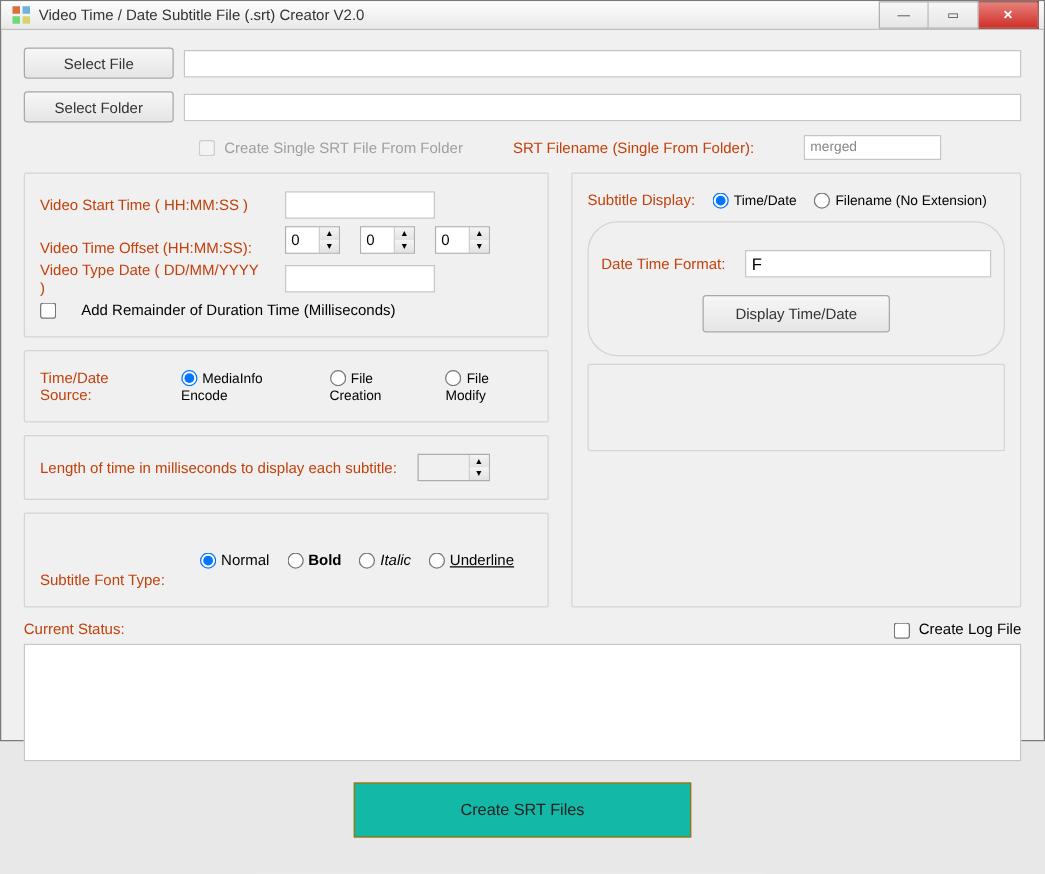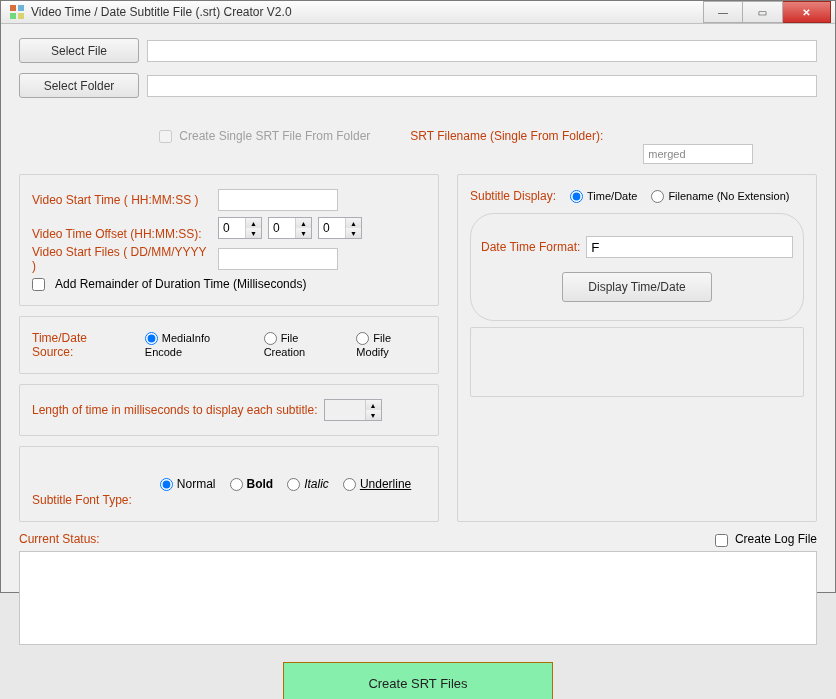--- a/index.html
+++ b/index.html
@@ -73,21 +73,21 @@
 input[type="checkbox"][disabled] + label { color: #a0a0a0; }
 .two-col { display: flex; gap: 18px; }
 .panel {
   border: 1px solid #d4d4d4;
   border-radius: 2px;
   padding: 10px 12px;
   background: #f0f0f0;
 }
 .left-col { flex: 1; display: flex; flex-direction: column; gap: 10px; }
 .right-col { width: 360px; display: flex; flex-direction: column; gap: 10px; }
-.field-row { display: flex; align-items: center; gap: 6px; margin: 4px 0; }
+.field-row { display: flex; align-items: center; gap: 16px; margin: 4px 0; }
 .label { color: #c2410c; }
 .spinner {
   display: inline-flex;
   border: 1px solid #abadb3;
   height: 22px;
   width: 44px;
 }
 .spinner input {
   width: 26px; border: none; text-align: left; padding-left: 4px; font-size: 12px;
 }
@@ -108,30 +108,30 @@
   border: 1px solid #c6c6c6;
   background: #fff;
   resize: none;
   font-size: 12px;
   overflow-y: scroll;
 }
 .create-btn {
   width: 270px;
   height: 44px;
   margin: 4px auto 0 auto;
-  background: #86efac;
+  background: #14b8a6;
   border: 1px solid #ad6f02;
   font-size: 13px;
   color: #222;
   cursor: pointer;
 }
 .small-text-input {
   height: 20px; width: 110px;
   border: 1px solid #c6c6c6; background: #fff;
-  padding: 0 4px; font-size: 11px; margin-top: 36px;
+  padding: 0 4px; font-size: 11px;
 }
 .right-wide-input { flex:1; height:22px; border:1px solid #c6c6c6; background:#fff; padding:0 4px; }
 .sp { height: 6px; }
 </style>
 </head>
 <body>
 
 <div class="window">
   <div class="titlebar">
     <span class="titlebar-icon">
@@ -198,21 +198,21 @@
               </span>
             <span class="spinner">
                 <input value="0" style="">
                 <span class="spins">
                   <button>▲</button>
                   <button>▼</button>
                 </span>
               </span>
           </div>
           <div class="field-row">
-            <span class="label" style="width:180px;">Video Start Files (  DD/MM/YYYY )</span>
+            <span class="label" style="width:180px;">Video Type Date (  DD/MM/YYYY )</span>
             <input class="text-input" style="width: 120px;" value="">
           </div>
           <div class="field-row">
             <input type="checkbox" id="cb-remainder" style="">
             <label for="cb-remainder">Add Remainder of Duration Time (Milliseconds)</label>
           </div>
         </div>
 
         <div class="panel">
           <div class="field-row radio-group">

